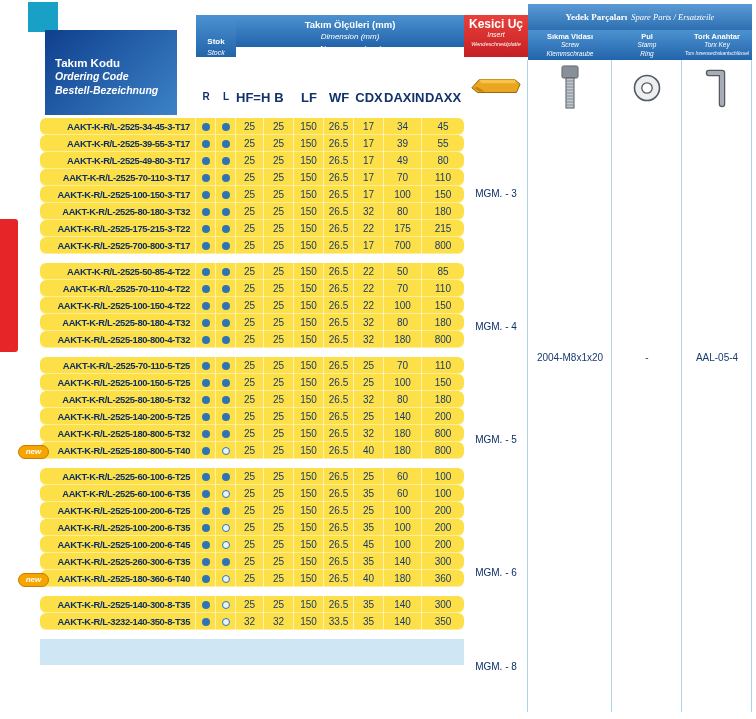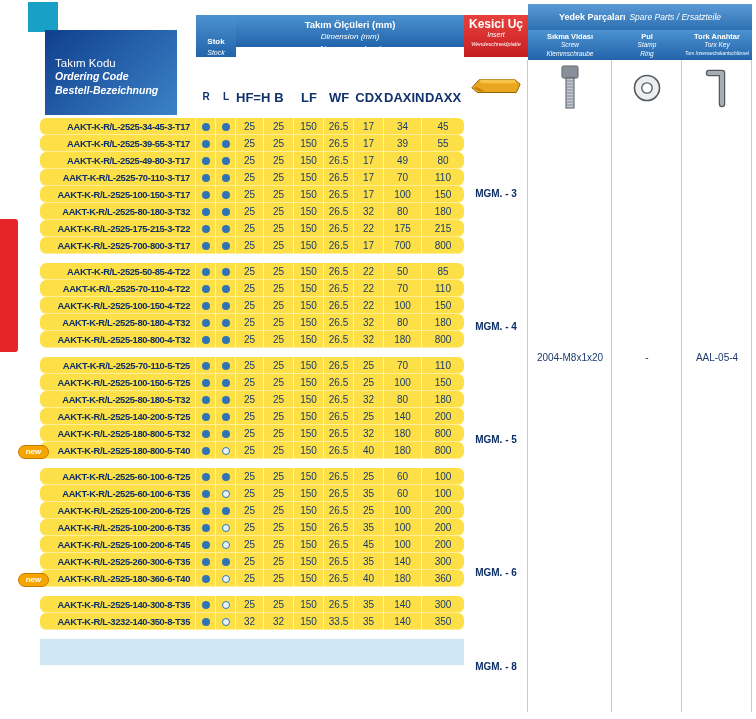--- a/index.html
+++ b/index.html
@@ -7,38 +7,38 @@
         font-family:"Liberation Sans",sans-serif;color:#12326b;}
 
   
   .red-tab{position:absolute;left:0;top:219px;width:18px;height:133px;background:#e52528;border-radius:0 3px 3px 0;}
   .teal-sq{position:absolute;left:28px;top:2px;width:30px;height:30px;background:#18a0c6;}
 
   
   .hdr{position:absolute;color:#fff;text-align:center;box-sizing:border-box;}
   .hdr-code{left:45px;top:30px;width:132px;height:85px;text-align:left;
             background:linear-gradient(135deg,#0f3f8e 0%,#3c82c6 100%);padding:26px 0 0 10px;}
-  .hc1{font-weight:normal;font-size:11.5px;line-height:14px;}
+  .hc1{font-weight:bold;font-size:11.5px;line-height:14px;}
   .hc2{font-weight:bold;font-style:italic;font-size:10.5px;line-height:13.5px;}
 
   .hdr-stock{left:196px;top:15px;width:40px;height:42px;background:linear-gradient(180deg,#4c92d0,#2264ab);padding-top:21px;}
   .hs1{font-weight:bold;font-size:8px;line-height:11px;}
   .hs2{font-style:italic;font-size:7px;line-height:11px;}
 
   .hdr-dims{left:236px;top:15px;width:228px;height:32px;background:linear-gradient(180deg,#4c92d0,#2264ab);padding-top:3px;}
   .hd1{font-weight:bold;font-size:9.5px;line-height:13px;}
   .hd2{font-style:italic;font-size:8px;line-height:12px;}
 
   .hdr-insert{left:464px;top:15px;width:64px;height:42px;background:linear-gradient(180deg,#e8413c,#c61f22);padding-top:4px;}
   .hi1{font-weight:bold;font-size:12px;line-height:11px;}
   .hi2{font-style:italic;font-size:7px;line-height:10px;}
   .hi3{font-style:italic;font-size:5.5px;line-height:9px;white-space:nowrap;overflow:hidden;}
 
   .spare-bar{left:528px;top:4px;width:224px;height:26px;background:linear-gradient(180deg,#5a9bd6,#2e6fb2);
-             display:flex;align-items:center;justify-content:center;gap:4px;}
+             display:flex;align-items:center;justify-content:center;gap:4px;font-family:Liberation Serif, serif;}
   .sb1{font-weight:bold;font-size:9px;}
   .sb2{font-style:italic;font-size:8.5px;}
 
   .sub{position:absolute;top:30px;height:30px;color:#fff;text-align:center;box-sizing:border-box;
        background:linear-gradient(180deg,#4c92d0,#2264ab);padding-top:2px;}
   .sub-screw{left:528px;width:84px;}
   .sub-stamp{left:612px;width:70px;}
   .sub-torx{left:682px;width:70px;}
   .su1{font-weight:bold;font-size:7.5px;line-height:9px;}
   .su2{font-style:italic;font-size:6.5px;line-height:8.5px;}
@@ -79,21 +79,21 @@
   .dot{width:8px;height:8px;border-radius:50%;display:inline-block;}
   .dot.filled{background:#2e74b5;}
   .dot.hollow{width:6px;height:6px;background:#e8f3fb;border:1.5px solid #2e74b5;}
   .new-badge{position:absolute;left:-22px;top:3px;width:29px;height:12px;border-radius:7px;
              background:#f5a400;border:1px solid #c87d00;color:#fff;font-size:8px;font-weight:bold;
              font-style:italic;display:flex;align-items:center;justify-content:center;line-height:1;}
   .filler{height:26px;background:#cfe6f4;}
 
   .insert-col{position:absolute;left:464px;top:118px;width:64px;height:594px;}
   .mgm{position:absolute;left:0;width:64px;height:16px;line-height:16px;text-align:center;
-       font-weight:bold;font-size:10px;color:#0e2f66;white-space:nowrap;}
+       font-weight:normal;font-size:10px;color:#0e2f66;white-space:nowrap;}
 
   .sv{position:absolute;top:318px;height:16px;line-height:16px;text-align:center;font-size:10px;color:#1a3a6e;margin-top:32px;}
   .sv-screw{left:528px;width:84px;}
   .sv-stamp{left:612px;width:70px;}
   .sv-torx{left:682px;width:70px;}
 </style>
 </head>
 <body>
 
 <div class="page">

